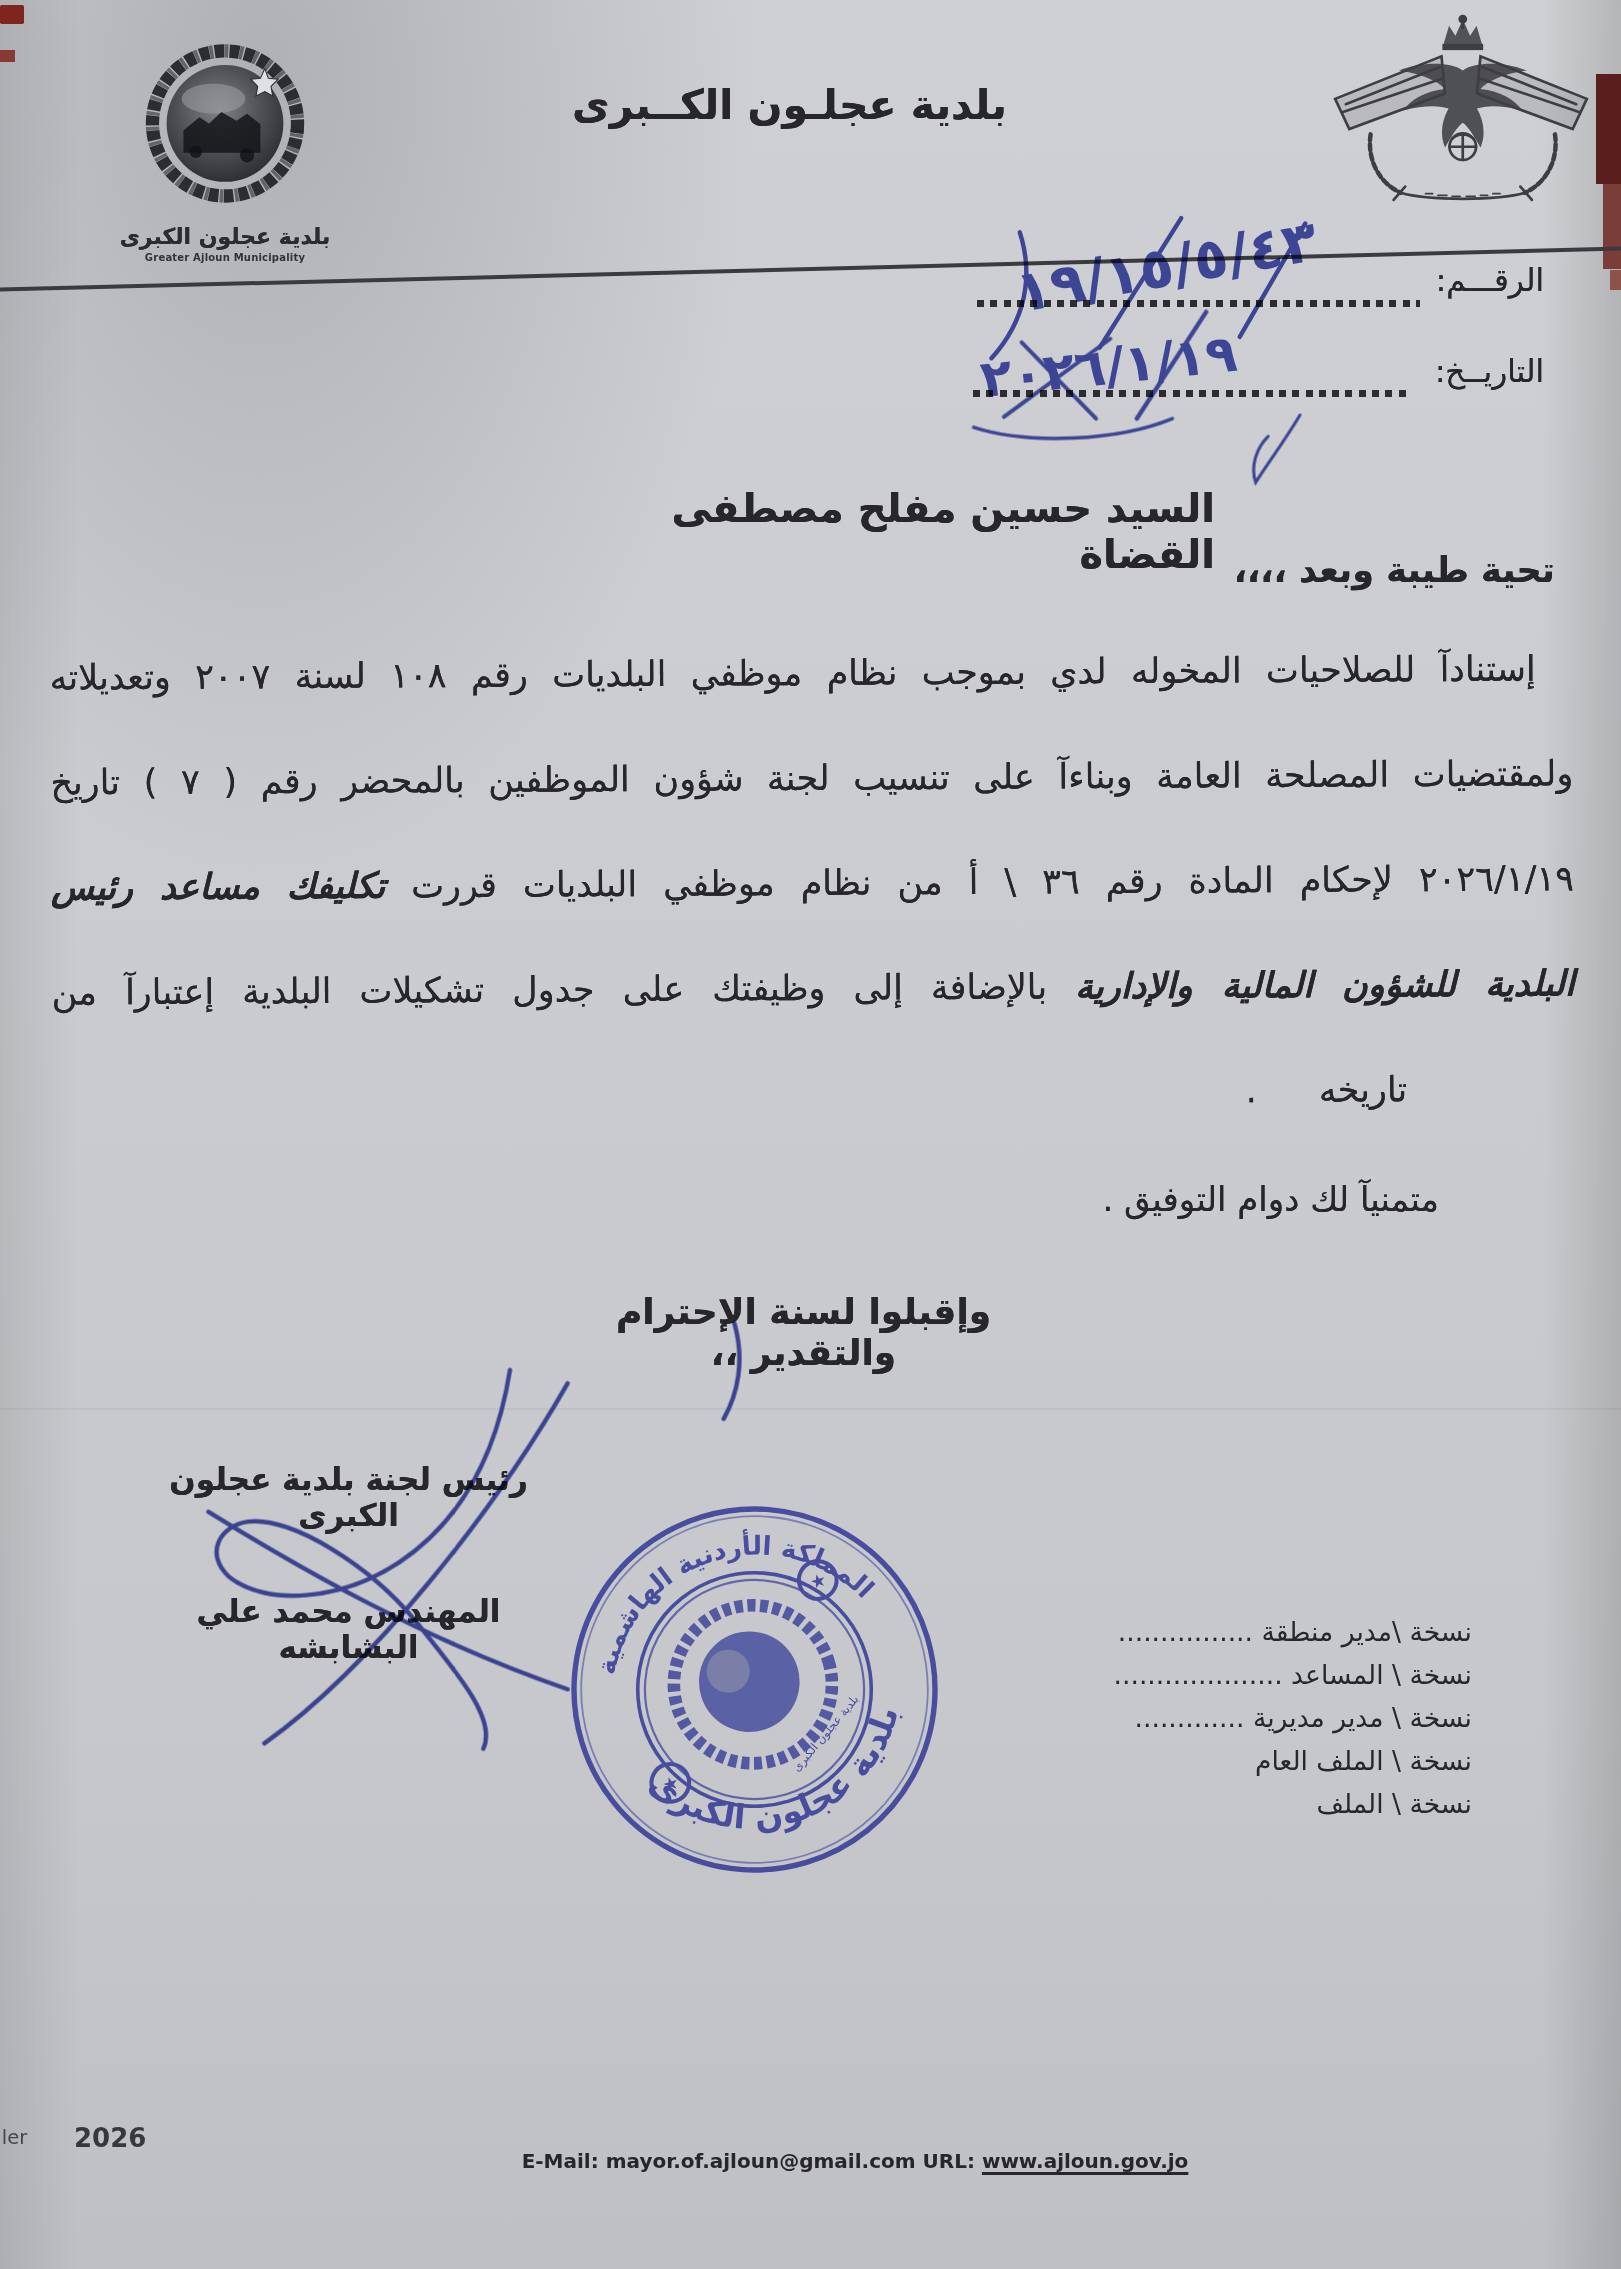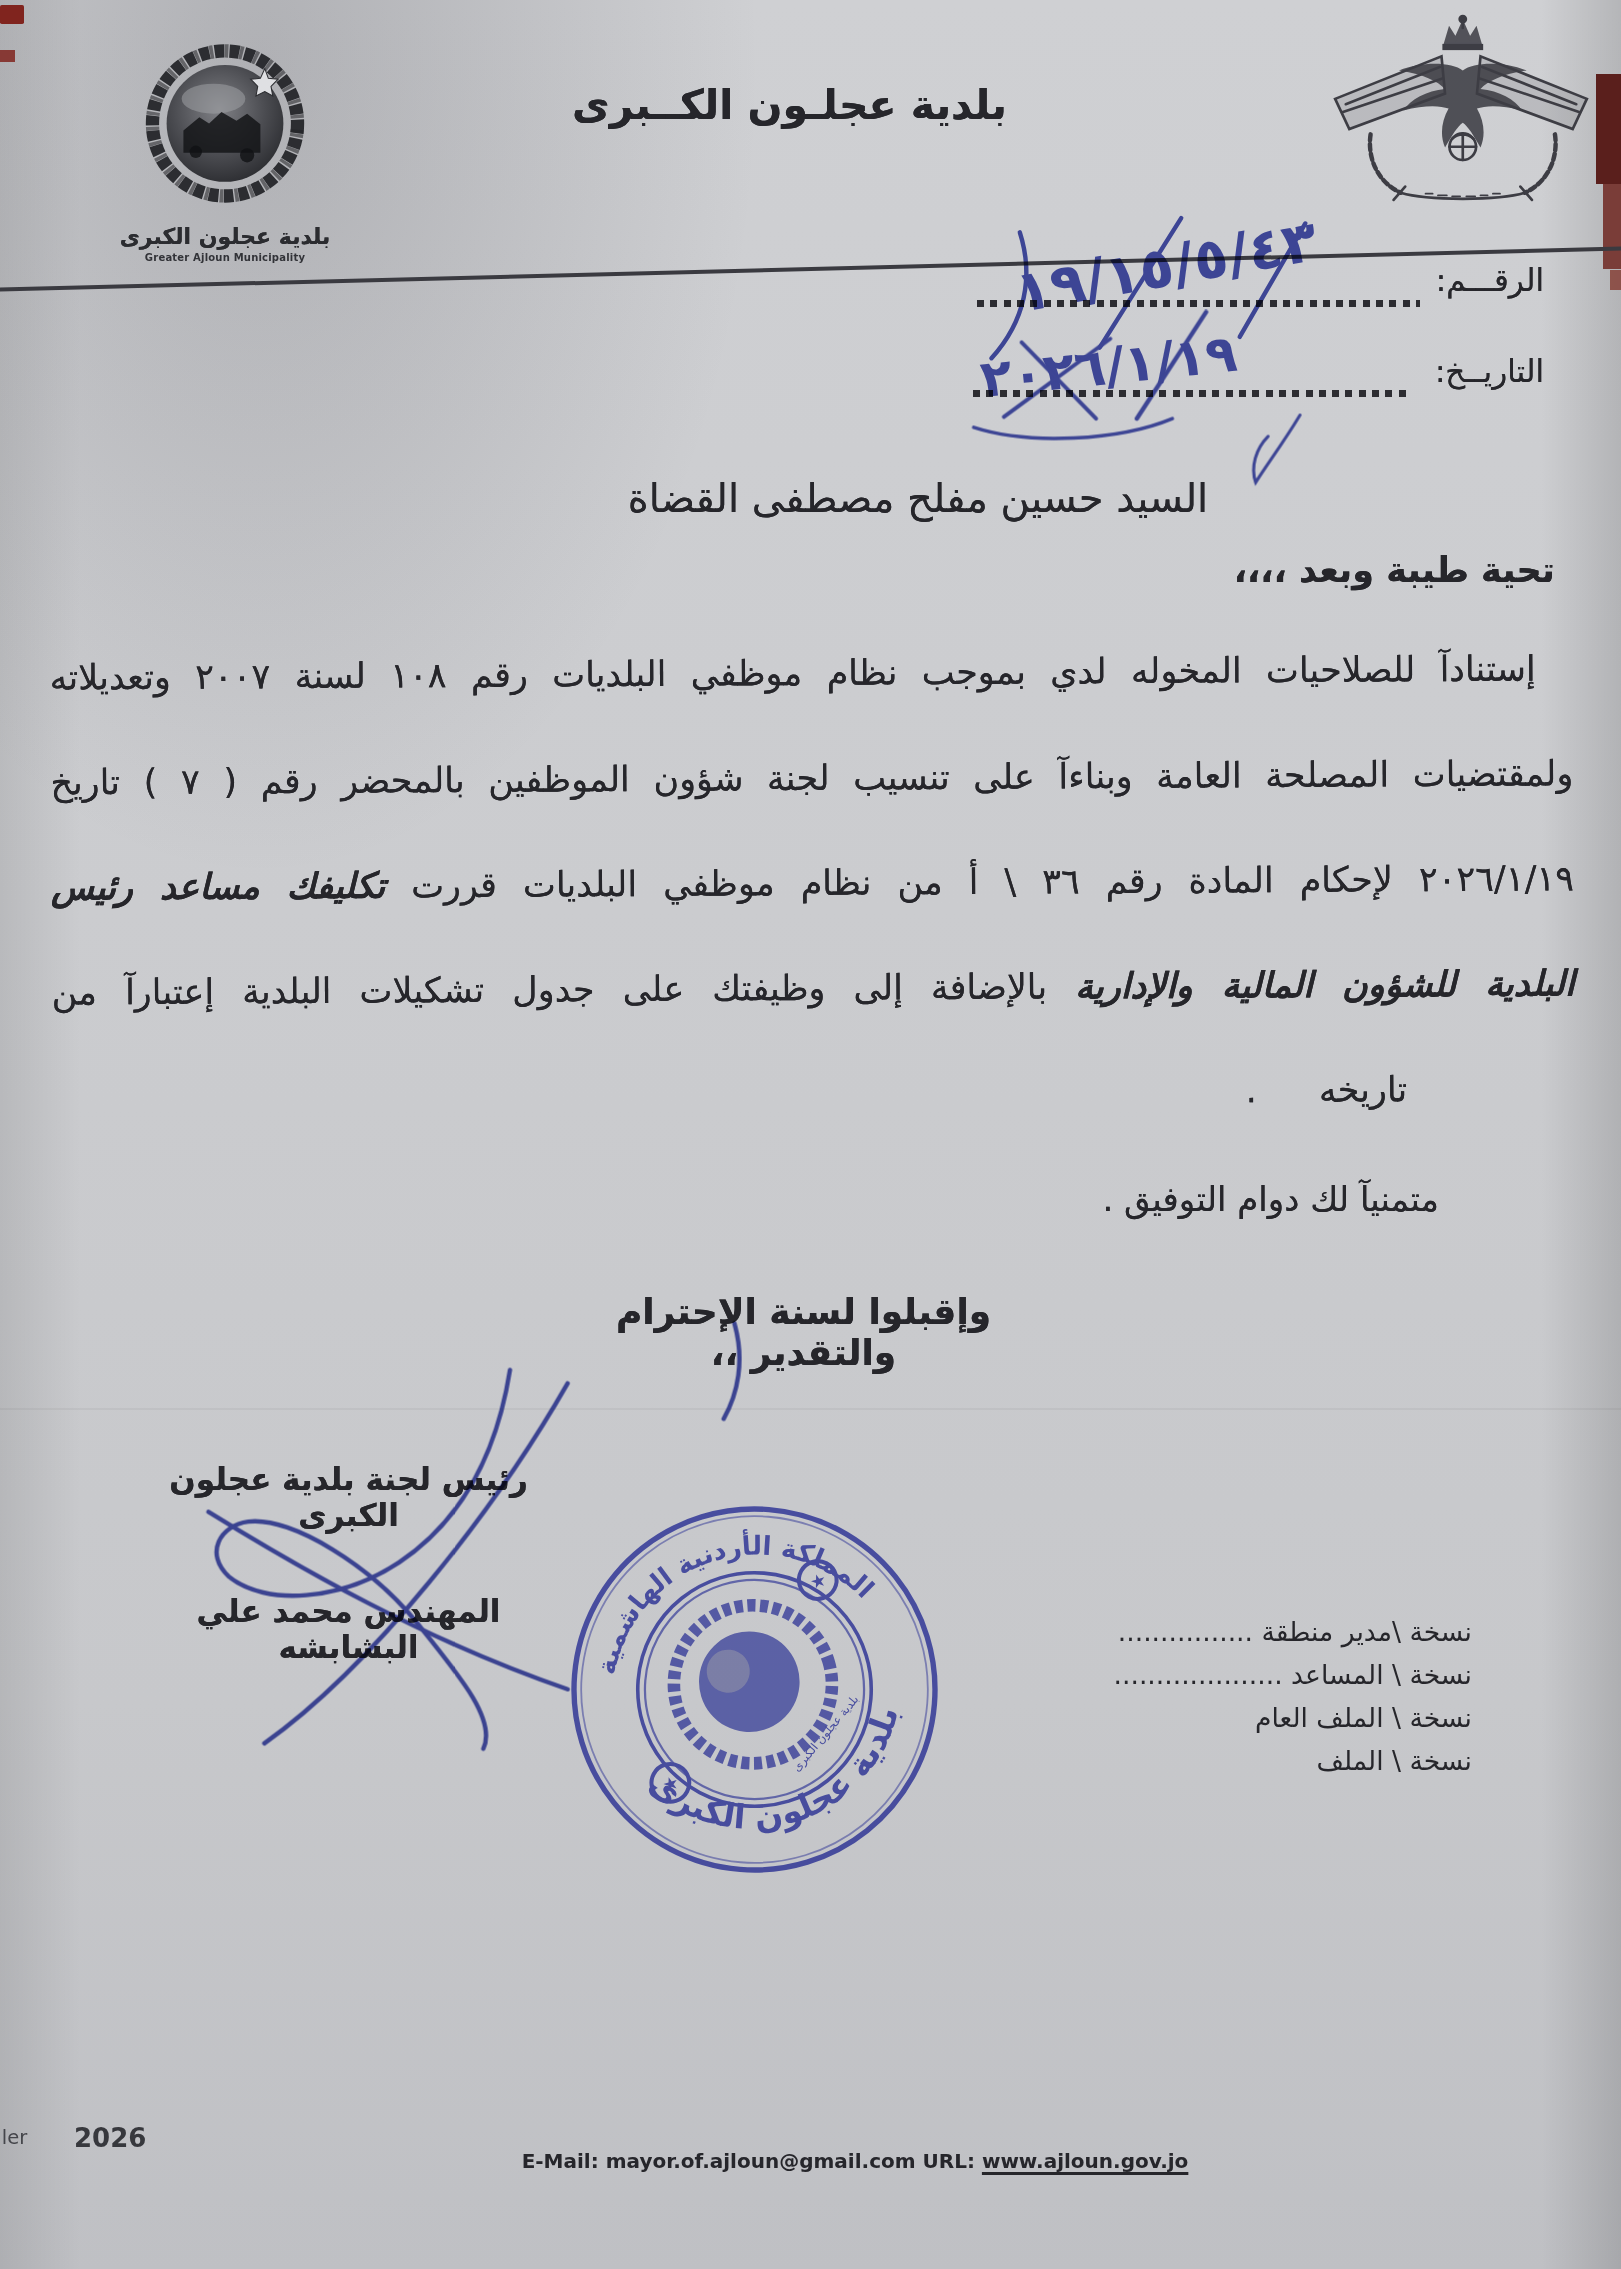--- a/index.html
+++ b/index.html
@@ -25,21 +25,21 @@
   .coa{left:1319px;top:12.4px;width:284px;height:195px;}
   .rule{left:-7px;top:246px;width:1649px;height:3.5px;background:#3a3a40;transform:rotate(-1.45deg);transform-origin:right center;border-radius:1.8px;}
   
   .ref-label{direction:rtl;font-size:31px;font-weight:normal;}
   .lbl-num{right:78px;top:262px;}
   .lbl-date{right:78px;top:353px;}
   .dotline{height:7px;background-image:repeating-linear-gradient(90deg,#2c2c31 0 7px,transparent 7px 13.3px);}
   .dl1{right:202px;top:300px;width:443px;}
   .dl2{right:215px;top:390px;width:434px;}
   
-  .addressee{left:621px;top:475px;width:594px;text-align:center;direction:rtl;font-size:40px;font-weight:normal;}
+  .addressee{left:621px;top:485px;width:594px;text-align:right;direction:rtl;font-size:40px;font-weight:bold;}
   .greeting{right:67px;top:550px;direction:rtl;font-size:35px;font-weight:bold;}
   .body-block{left:51px;top:621px;width:1523px;direction:rtl;font-size:35px;transform:rotate(-.35deg);}
   .bline{line-height:105px;text-align:justify;text-align-last:justify;white-space:normal;}
   .bline.first{padding-right:37px;}
   .bline.last{text-align:right;text-align-last:right;padding-right:168px;word-spacing:51px;}
   .boldit{font-weight:bold;font-style:italic;}
   .wish{right:183px;top:1179px;direction:rtl;font-size:34px;}
   .closing{left:543px;top:1291px;width:521px;text-align:center;direction:rtl;font-size:36px;font-weight:bold;}
   
   .sig-block{left:140px;top:1461px;width:417px;text-align:center;direction:rtl;}
@@ -148,20 +148,21 @@
   <div class="abs closing ink">وإقبلوا لسنة الإحترام والتقدير ،،</div>
 
   <div class="abs sig-block">
     <div class="sig-title ink">رئيس لجنة بلدية عجلون الكبرى</div>
     <div class="sig-name ink">المهندس محمد علي البشابشه</div>
   </div>
 
   <div class="abs copies">
     <div class="row"><span>نسخة \مدير منطقة</span> <span class="dots">................</span></div>
     <div class="row"><span>نسخة \ المساعد</span> <span class="dots">....................</span></div>
+    <div class="row"><span>نسخة \ مدير مديرية</span> <span class="dots">.............</span></div>
     <div class="row"><span>نسخة \ الملف العام</span></div>
     <div class="row"><span>نسخة \ الملف</span></div>
   </div>
 
   <div class="abs foot-en">
     <span>E-Mail:</span>
     <span>mayor.of.ajloun@gmail.com</span>
     <span>URL:</span>
     <span class="url">www.ajloun.gov.jo</span>
   </div>

